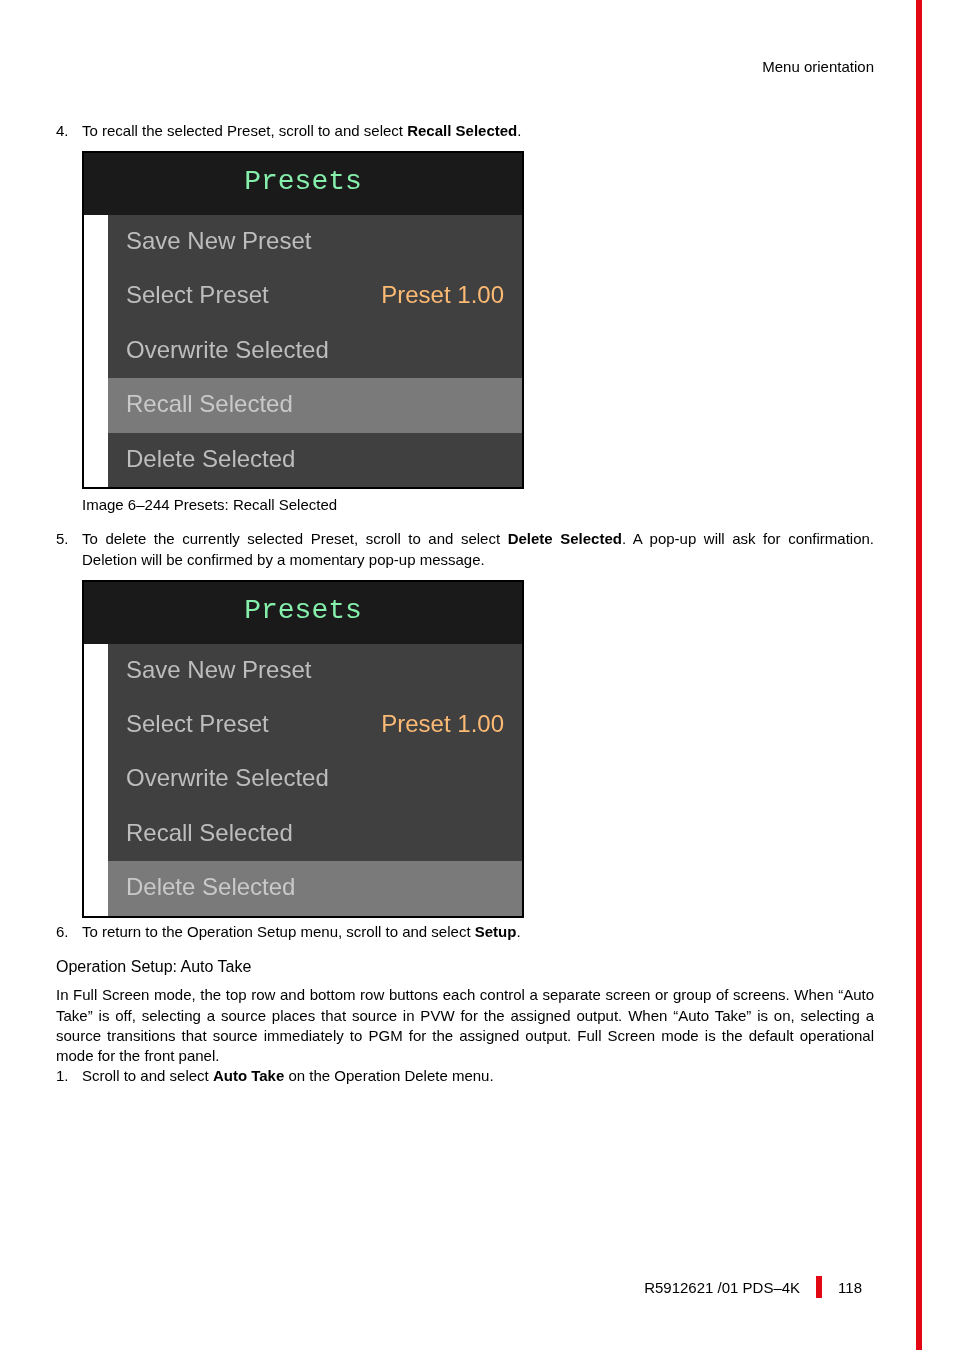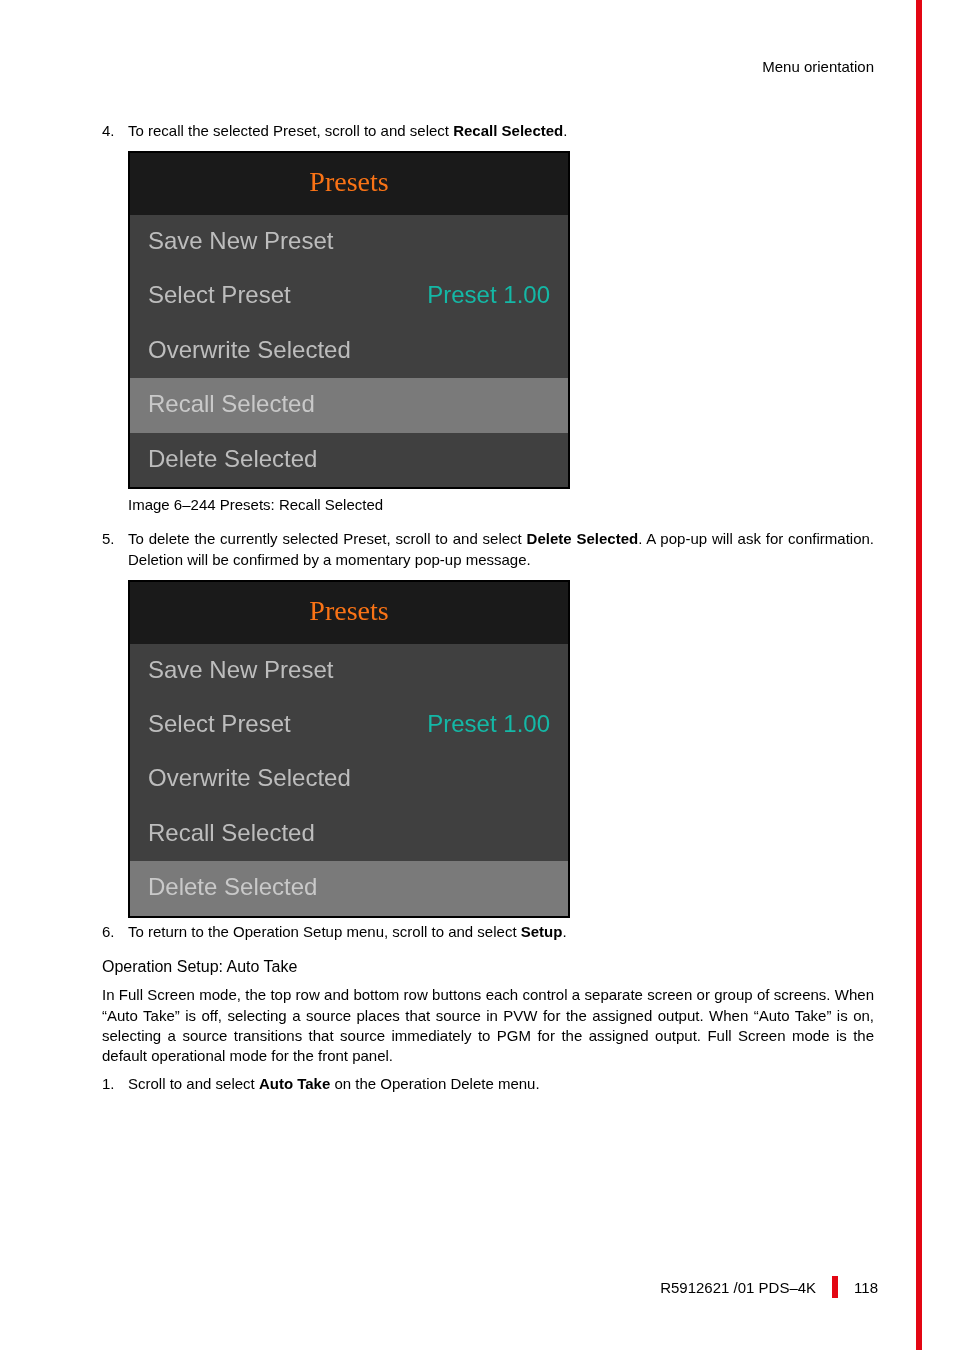--- a/index.html
+++ b/index.html
@@ -1,33 +1,33 @@
 <!DOCTYPE html>
 <html><head>
 <meta charset="utf-8">
 <style>
   * { box-sizing: border-box; margin: 0; padding: 0; }
   html, body { width: 954px; height: 1350px; background: #fff; font-family: Arial, Helvetica, sans-serif; color: #000; }
-  .page { position: relative; width: 954px; height: 1350px; padding: 58px 80px 40px 102px; }
+  .page { position: relative; width: 954px; height: 1350px; padding: 58px 80px 40px 56px; }
   .red-edge { position: absolute; top: 0; right: 32px; width: 6px; height: 100%; background: #e30613; }
   .header-right { text-align: right; margin-bottom: 46px; font-size: 15px; }
   .content { font-size: 15px; line-height: 1.35; }
   .step { display: flex; margin-bottom: 10px; }
   .step-num { width: 26px; flex-shrink: 0; }
   .step-body { flex: 1; text-align: justify; }
   .step-body b { font-weight: bold; }
   .screenshot { margin: 8px 0 4px 26px; width: 442px; border: 2px solid #000; }
-  .scr-title { background: #1a1a1a; color: #f97316; text-align: center; font-size: 28px; padding: 10px 0 14px 0; font-family: Liberation Serif, serif; font-weight: 300; }
-  .scr-row { display: flex; justify-content: space-between; align-items: center; padding: 10px 18px 12px 18px; font-size: 24px; font-family: "Segoe UI", Arial, sans-serif; color: #bdbdbd; background: #404040; font-weight: 300; }
+  .scr-title { background: #1a1a1a; color: #86efac; text-align: center; font-size: 28px; padding: 10px 0 14px 0; font-family: Liberation Mono, monospace; font-weight: 300; }
+  .scr-row { display: flex; justify-content: space-between; align-items: center; padding: 10px 18px 12px 18px; font-size: 24px; font-family: "Segoe UI", Arial, sans-serif; color: #bdbdbd; background: #404040; font-weight: 300; margin-left: 24px; }
   .scr-row.selected { background: #7a7a7a; color: #c9c9c9; }
-  .scr-row .val { color: #14b8a6; }
+  .scr-row .val { color: #fdba74; }
   .caption { font-size: 15px; margin: 6px 0 14px 26px; }
   .sect-head { font-weight: normal; font-size: 16px; margin: 14px 0 8px 0; }
-  .para { text-align: justify; margin-bottom: 8px; }
-  .footer { position: absolute; bottom: 52px; right: 76px; display: flex; align-items: center; font-size: 15px; }
+  .para { text-align: justify; }
+  .footer { position: absolute; bottom: 52px; right: 92px; display: flex; align-items: center; font-size: 15px; }
   .footer .bar { display: inline-block; width: 6px; height: 22px; background: #e30613; margin: 0 16px; }
 </style>
 </head>
 <body>
 
 <div class="page">
   <div class="red-edge"></div>
 
   <div class="header-right">Menu orientation</div>
 

